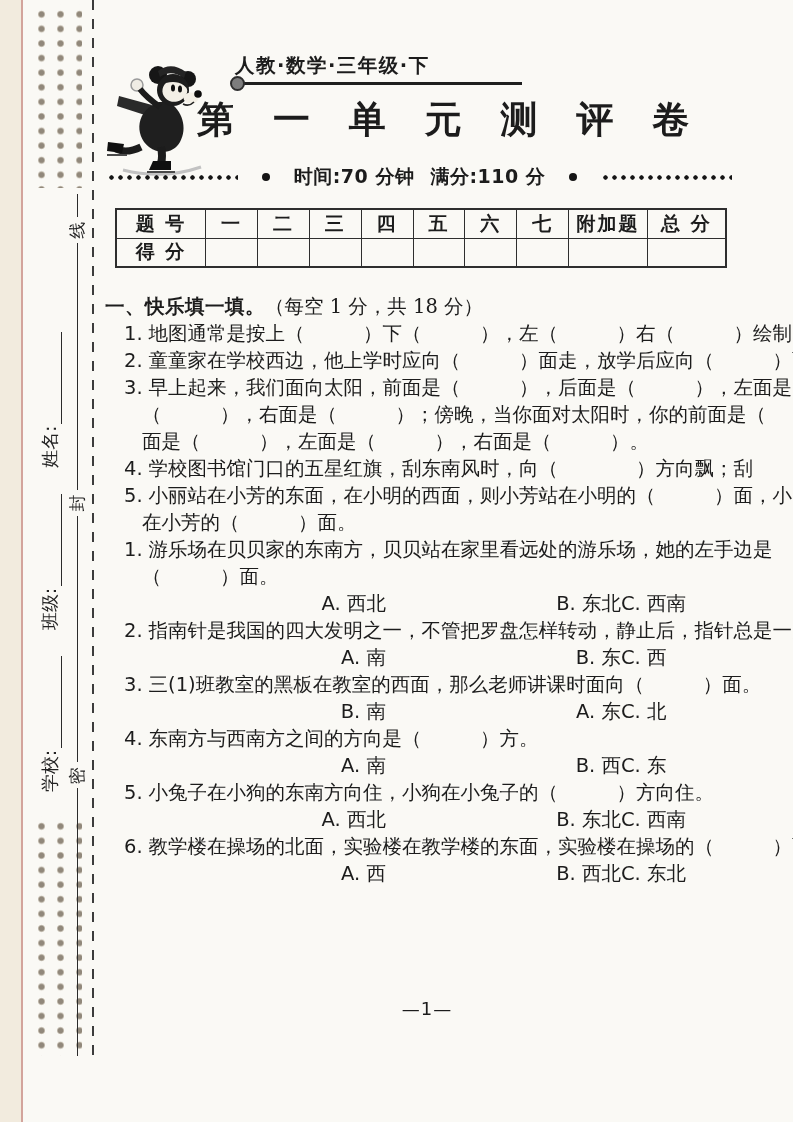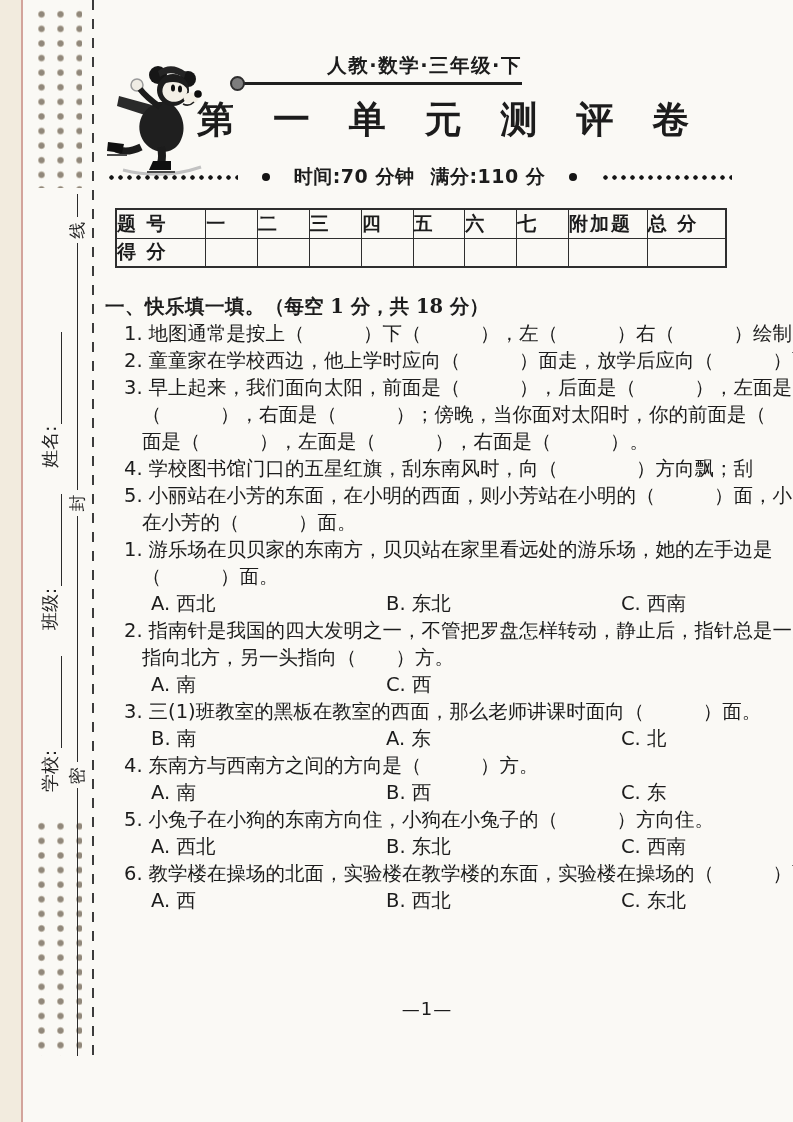--- a/index.html
+++ b/index.html
@@ -30,52 +30,52 @@
   .field-blank { width:92px; height:14px; border-bottom:1.7px solid #2b2b2b; margin-left:2px; }
   .seal-row { left:-354px; top:613px; width:862px; height:24px;
     font-size:17px; color:#222; letter-spacing:1px; }
   .seal-seg { height:0; border-top:1.7px solid #2b2b2b; }
   .seg-a { flex:260 0 0; } .seg-b { flex:240 0 0; } .seg-c { flex:240 0 0; } .seg-d { flex:22 0 0; }
   .seal-char { padding:0 4px; }
   
   .content { position:absolute; left:103px; top:0; width:648px; height:100%; }
   .mascot { position:absolute; left:4px; top:60px; width:110px; height:122px; }
   .brand { position:absolute; left:132px; top:52px; width:287px;
-    border-bottom:3px solid #1f1f1f; padding-bottom:3px; text-align:right;
+    border-bottom:3px solid #1f1f1f; padding-bottom:3px; text-align:left;
     font-size:19.5px; font-weight:bold; letter-spacing:1.5px; }
   .brand-dot { position:absolute; left:-5px; bottom:-9px; width:15px; height:15px;
     border-radius:50%; background:#7d7d7d; border:2px solid #2e2e2e; }
   .paper-title { position:absolute; left:0; top:95px; width:100%;
     padding-left:94px; text-align:left; font-size:37px; font-weight:bold;
     letter-spacing:13px; white-space:nowrap; }
   .time-row { position:absolute; left:4px; top:167px; width:625px; height:20px;
     display:flex; align-items:center; gap:24px; font-size:19px; font-weight:bold; }
   .leader { flex:1 1 0; height:5px;
     background-image:radial-gradient(circle,#151515 1.9px,rgba(0,0,0,0) 2.5px);
     background-size:9px 5px; }
   .big-dot { width:8px; height:8px; border-radius:50%; background:#151515; flex:none; }
   .time-text { white-space:nowrap; letter-spacing:0.5px; }
   .time-text .gap { display:inline-block; width:16px; }
   
   .score-table { position:absolute; left:12px; top:208px; width:612px;
     border-collapse:collapse; font-size:19px; }
-  .score-table td { border:1.6px solid #2e2e2e; height:29px; 
+  .score-table td { border:1.6px solid #2e2e2e; height:29px; text-align:center;
     font-weight:600; letter-spacing:2px; }
   .score-table { border:2.5px solid #2e2e2e; }
   
   .questions { position:absolute; left:2px; top:293px; width:648px;
     font-size:19.5px; }
   .qline { height:27px; line-height:27px; white-space:nowrap; }
   .sec-heading { font-weight:bold; letter-spacing:0.5px; }
-  .sec-note { font-weight:bold; font-family:"DejaVu Serif","Liberation Serif",serif;
+  .sec-note { font-weight:normal; font-family:"DejaVu Serif","Liberation Serif",serif;
     letter-spacing:0; }
   .first { padding-left:19px; }
   .qnum { margin-right:6px; }
   .cont { padding-left:37px; }
-  .opts { display:flex; padding-left:46px; }
+  .opts { display:flex; padding-left:46px;text-align:right; }
   .opt { flex:none; width:235px; }
   .opt:last-child { width:auto; }
   .page-number { position:absolute; left:0; top:998px; width:100%;
     text-align:center; font-size:18px; letter-spacing:1px; }
 </style>
 </head>
 <body>
 
 <div class="page">
 
@@ -223,23 +223,23 @@
           <div class="qline first"><span class="qnum">1.</span><span>游乐场在贝贝家的东南方，贝贝站在家里看远处的游乐场，她的左手边是</span></div>
           <div class="qline cont">（　　　）面。</div>
           <div class="qline opts">
             <span class="opt">A. 西北</span>
             <span class="opt">B. 东北</span>
             <span class="opt">C. 西南</span>
           </div>
         </div>
         <div>
           <div class="qline first"><span class="qnum">2.</span><span>指南针是我国的四大发明之一，不管把罗盘怎样转动，静止后，指针总是一头</span></div>
-          <div class="qline cont">指向北方，另一头指向（　　）方。</div>
           <div class="qline opts">
             <span class="opt">A. 南</span>
+            <span class="opt">B. 东</span>
             <span class="opt">C. 西</span>
           </div>
         </div>
         <div>
           <div class="qline first"><span class="qnum">3.</span><span>三(1)班教室的黑板在教室的西面，那么老师讲课时面向（　　　）面。</span></div>
           <div class="qline opts">
             <span class="opt">B. 南</span>
             <span class="opt">A. 东</span>
             <span class="opt">C. 北</span>
           </div>

